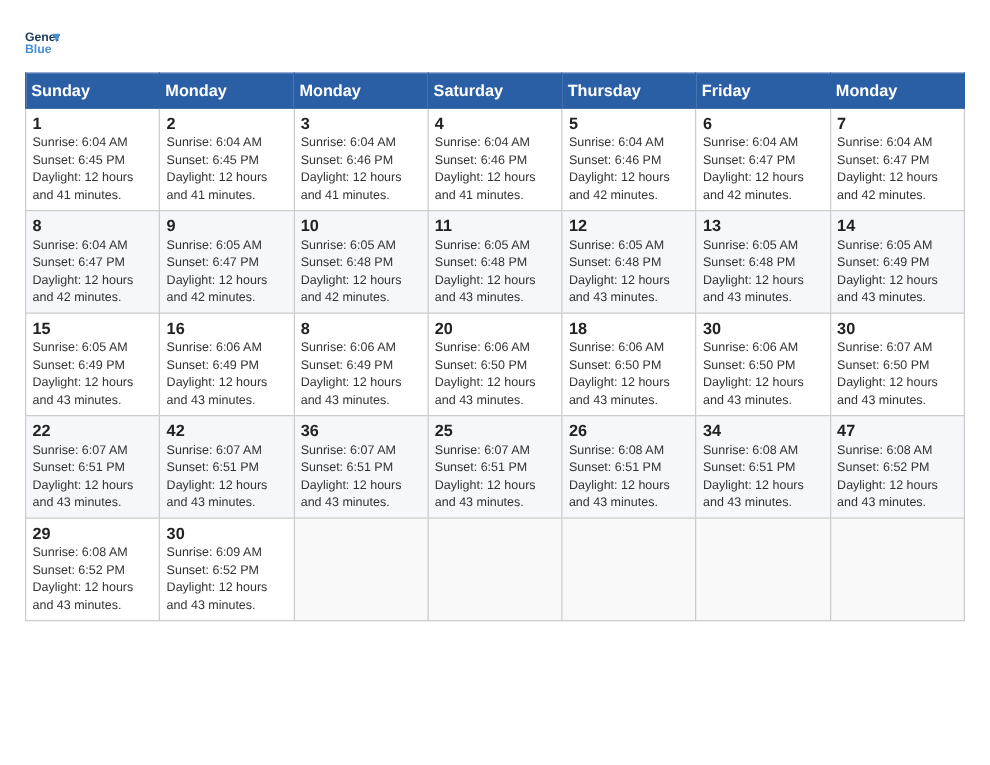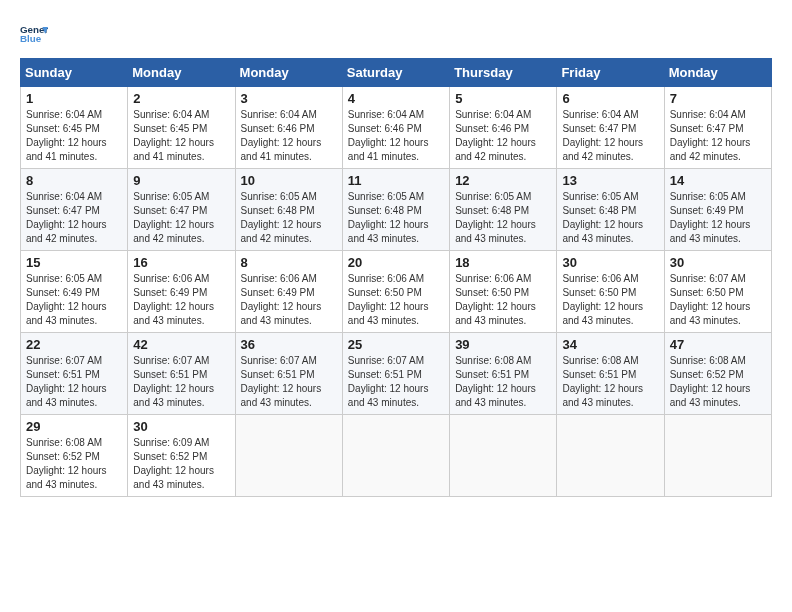--- a/index.html
+++ b/index.html
@@ -209,21 +209,21 @@
         </td>
         <td>
           <span class="day-number">36</span>
           <div class="day-info">Sunrise: 6:07 AM<br>Sunset: 6:51 PM<br>Daylight: 12 hours and 43 minutes.</div>
         </td>
         <td>
           <span class="day-number">25</span>
           <div class="day-info">Sunrise: 6:07 AM<br>Sunset: 6:51 PM<br>Daylight: 12 hours and 43 minutes.</div>
         </td>
         <td>
-          <span class="day-number">39</span>
+          <span class="day-number">26</span>
           <div class="day-info">Sunrise: 6:08 AM<br>Sunset: 6:51 PM<br>Daylight: 12 hours and 43 minutes.</div>
         </td>
         <td>
           <span class="day-number">34</span>
           <div class="day-info">Sunrise: 6:08 AM<br>Sunset: 6:51 PM<br>Daylight: 12 hours and 43 minutes.</div>
         </td>
         <td>
           <span class="day-number">47</span>
           <div class="day-info">Sunrise: 6:08 AM<br>Sunset: 6:52 PM<br>Daylight: 12 hours and 43 minutes.</div>
         </td>

